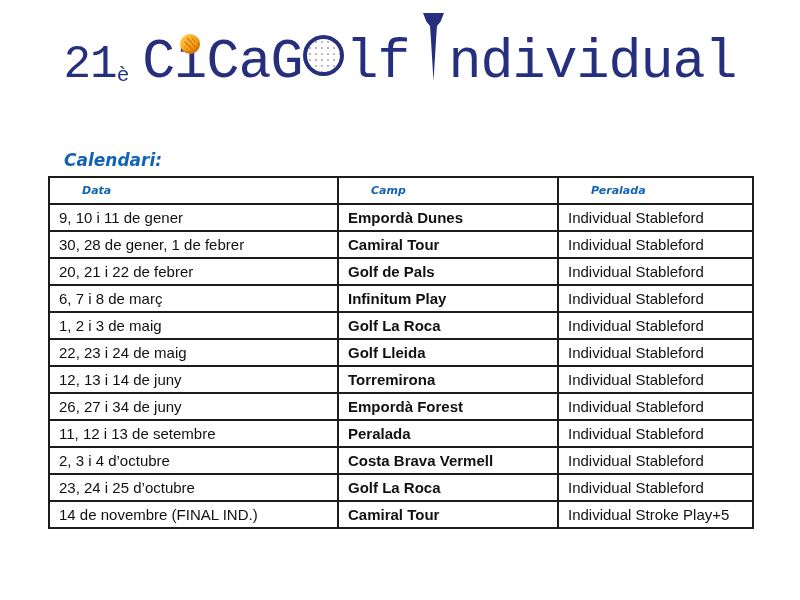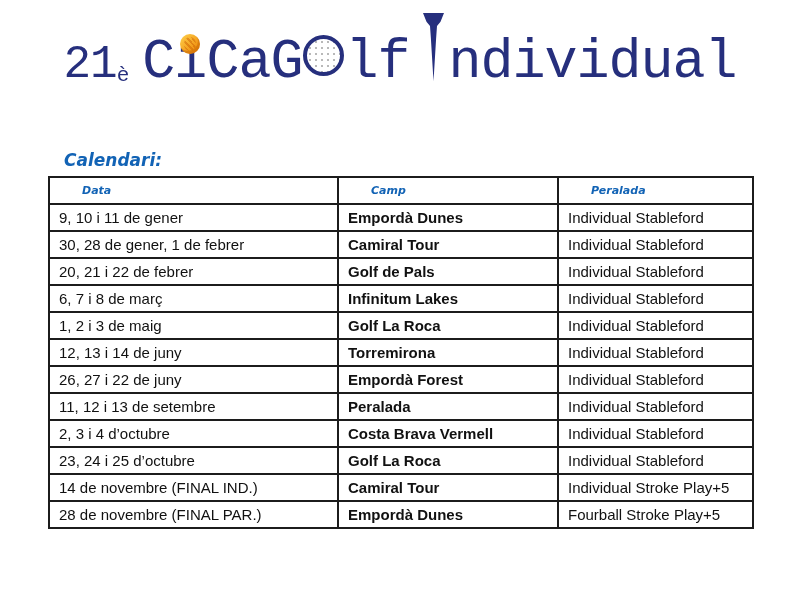--- a/index.html
+++ b/index.html
@@ -108,40 +108,45 @@
   </tr>
 
   <tr>
     <td class="date">20, 21 i 22 de febrer</td>
     <td class="camp">Golf de Pals</td>
     <td class="mod">Individual Stableford</td>
   </tr>
 
   <tr>
     <td class="date">6, 7 i 8 de març</td>
-    <td class="camp">Infinitum Lakes</td>
+    <td class="camp">Infinitum Play</td>
     <td class="mod">Individual Stableford</td>
   </tr>
 
 
   <tr>
     <td class="date">1, 2 i 3 de maig</td>
     <td class="camp">Golf La Roca</td>
     <td class="mod">Individual Stableford</td>
   </tr>
 
+  <tr>
+    <td class="date">22, 23 i 24 de maig</td>
+    <td class="camp">Golf Lleida</td>
+    <td class="mod">Individual Stableford</td>
+  </tr>
 
   <tr>
     <td class="date">12, 13 i 14 de juny</td>
     <td class="camp">Torremirona</td>
     <td class="mod">Individual Stableford</td>
   </tr>
 
   <tr>
-    <td class="date">26, 27 i 22 de juny</td>
+    <td class="date">26, 27 i 34 de juny</td>
     <td class="camp">Empordà Forest</td>
     <td class="mod">Individual Stableford</td>
   </tr>
 
   <tr>
     <td class="date">11, 12 i 13 de setembre</td>
     <td class="camp">Peralada</td>
     <td class="mod">Individual Stableford</td>
   </tr>
 
@@ -156,19 +161,14 @@
     <td class="camp">Golf La Roca</td>
     <td class="mod">Individual Stableford</td>
   </tr>
 
   <tr>
     <td class="date small-date">14 de novembre (FINAL IND.)</td>
     <td class="camp">Camiral Tour</td>
     <td class="mod">Individual Stroke Play+5</td>
   </tr>
 
-  <tr>
-    <td class="date small-date">28 de novembre (FINAL PAR.)</td>
-    <td class="camp">Empordà Dunes</td>
-    <td class="mod">Fourball Stroke Play+5</td>
-  </tr>
 </tbody>
 </table>
 
 </body></html>

